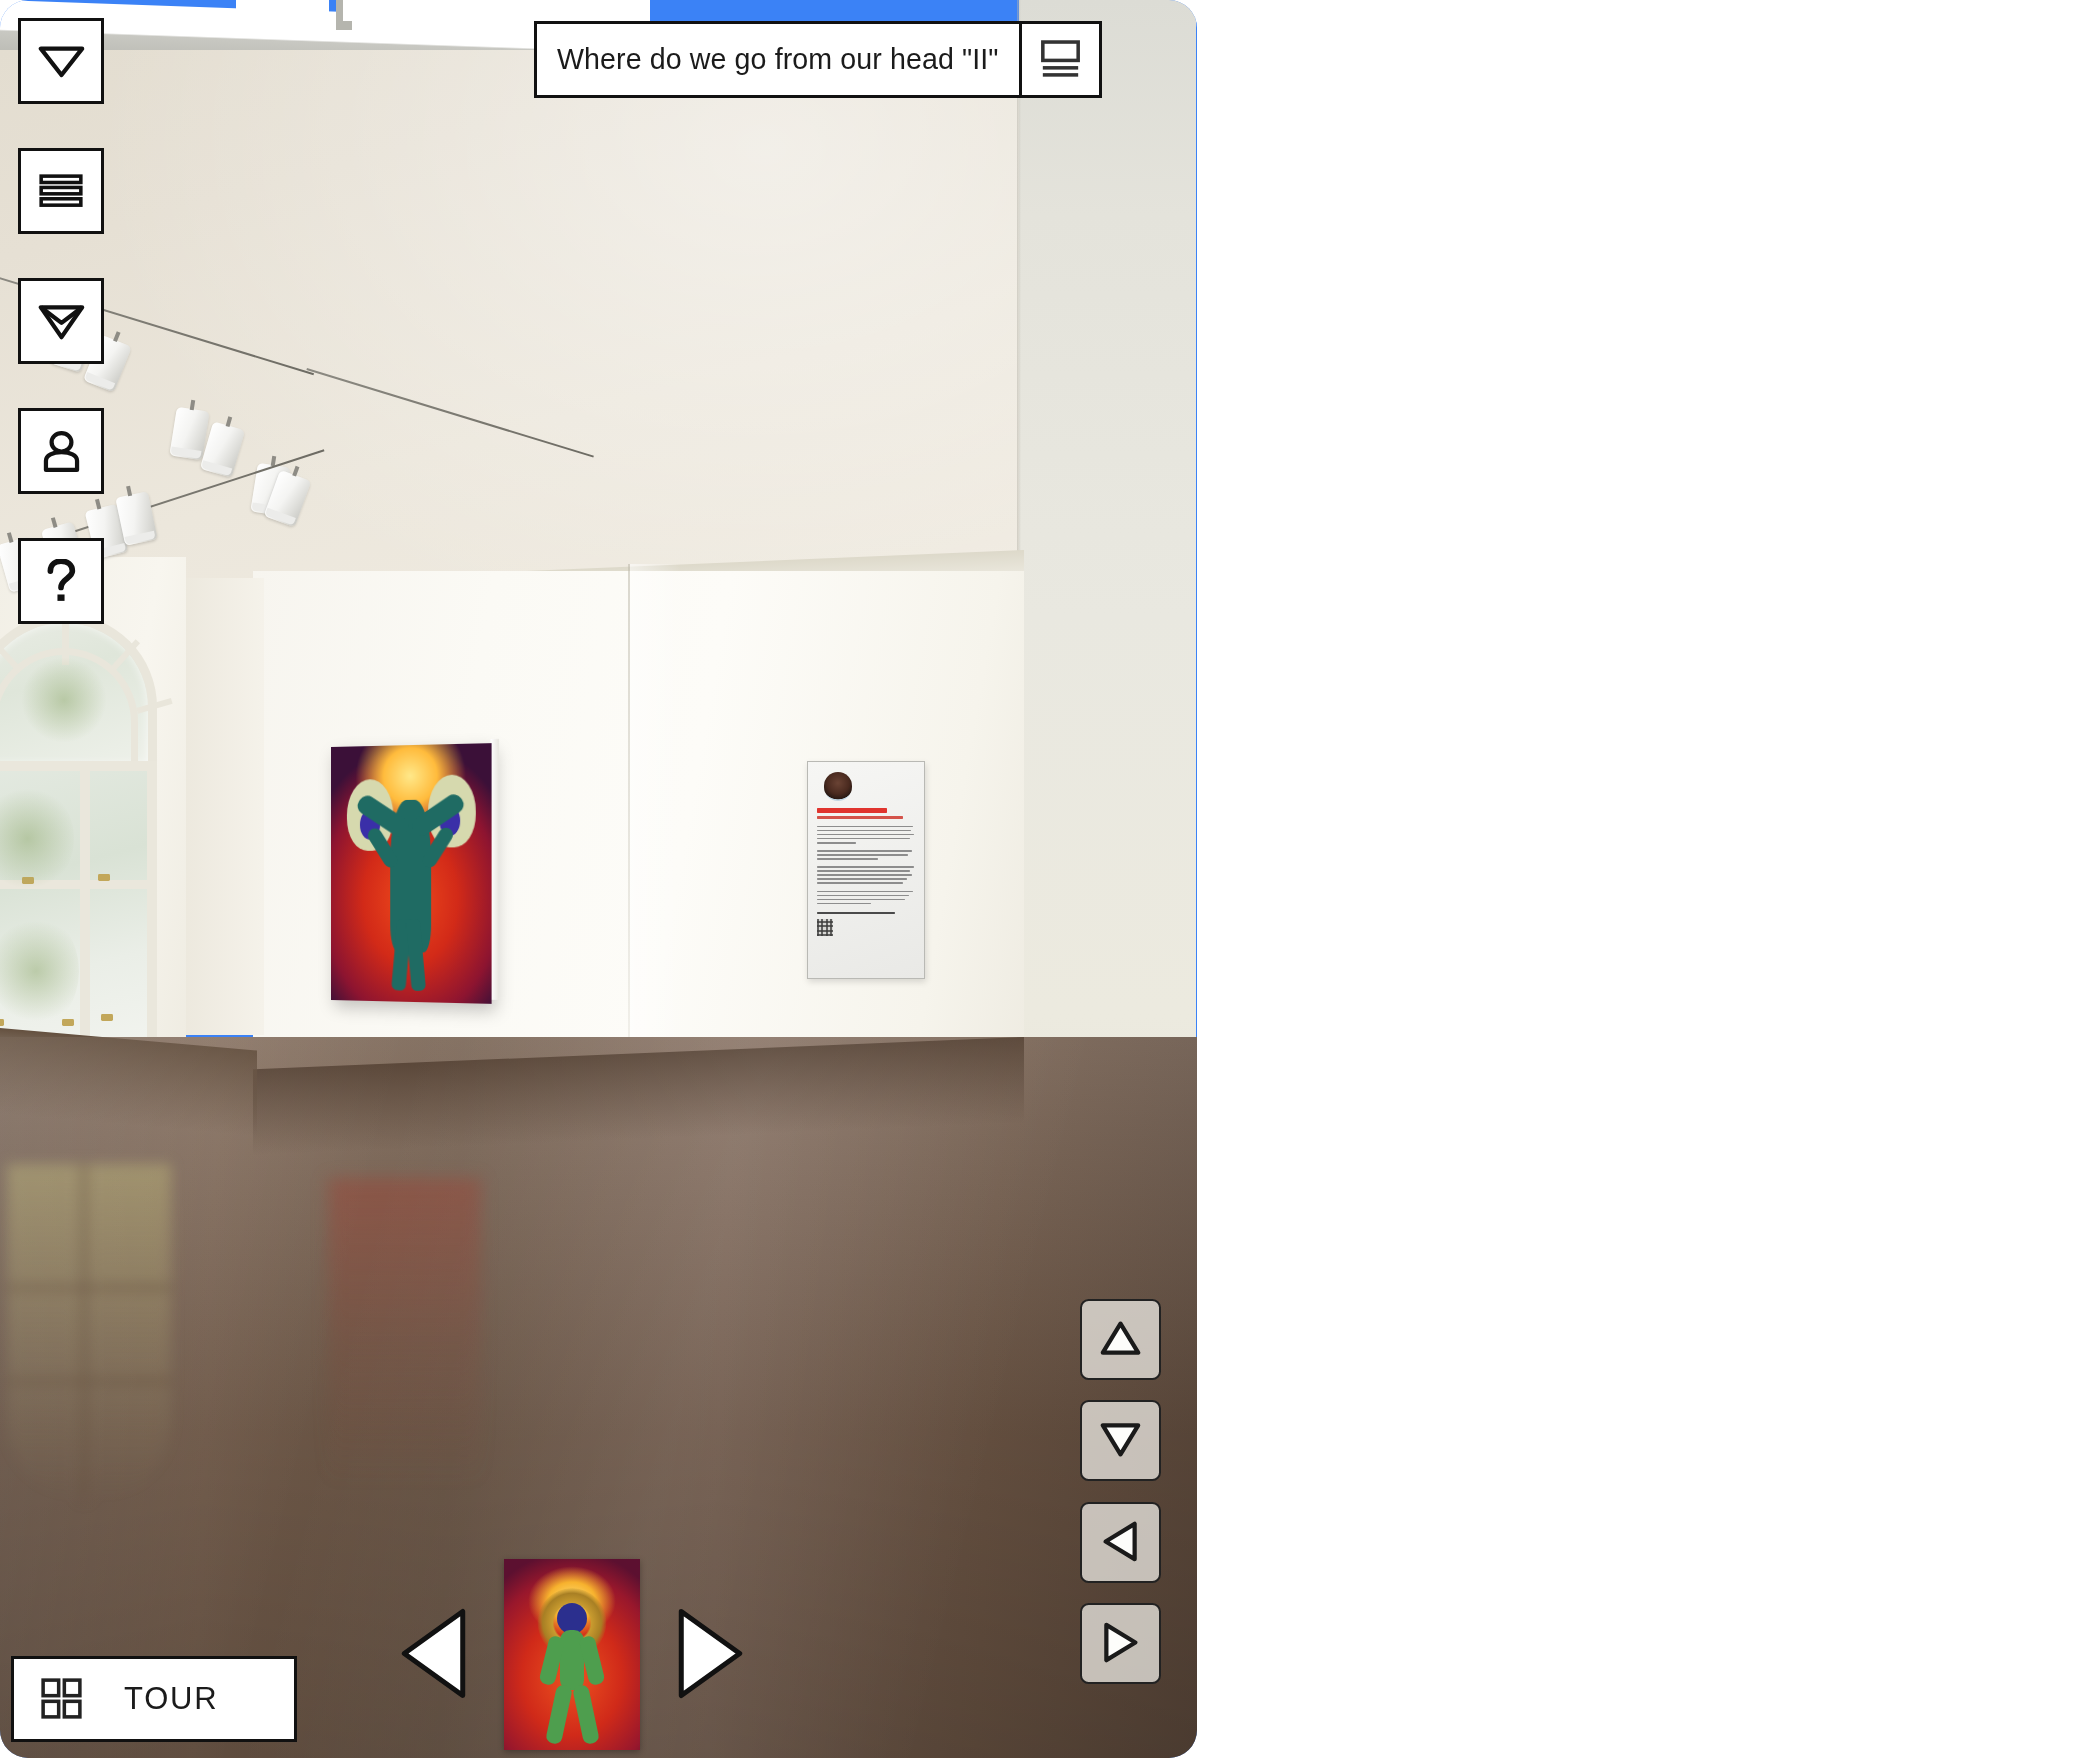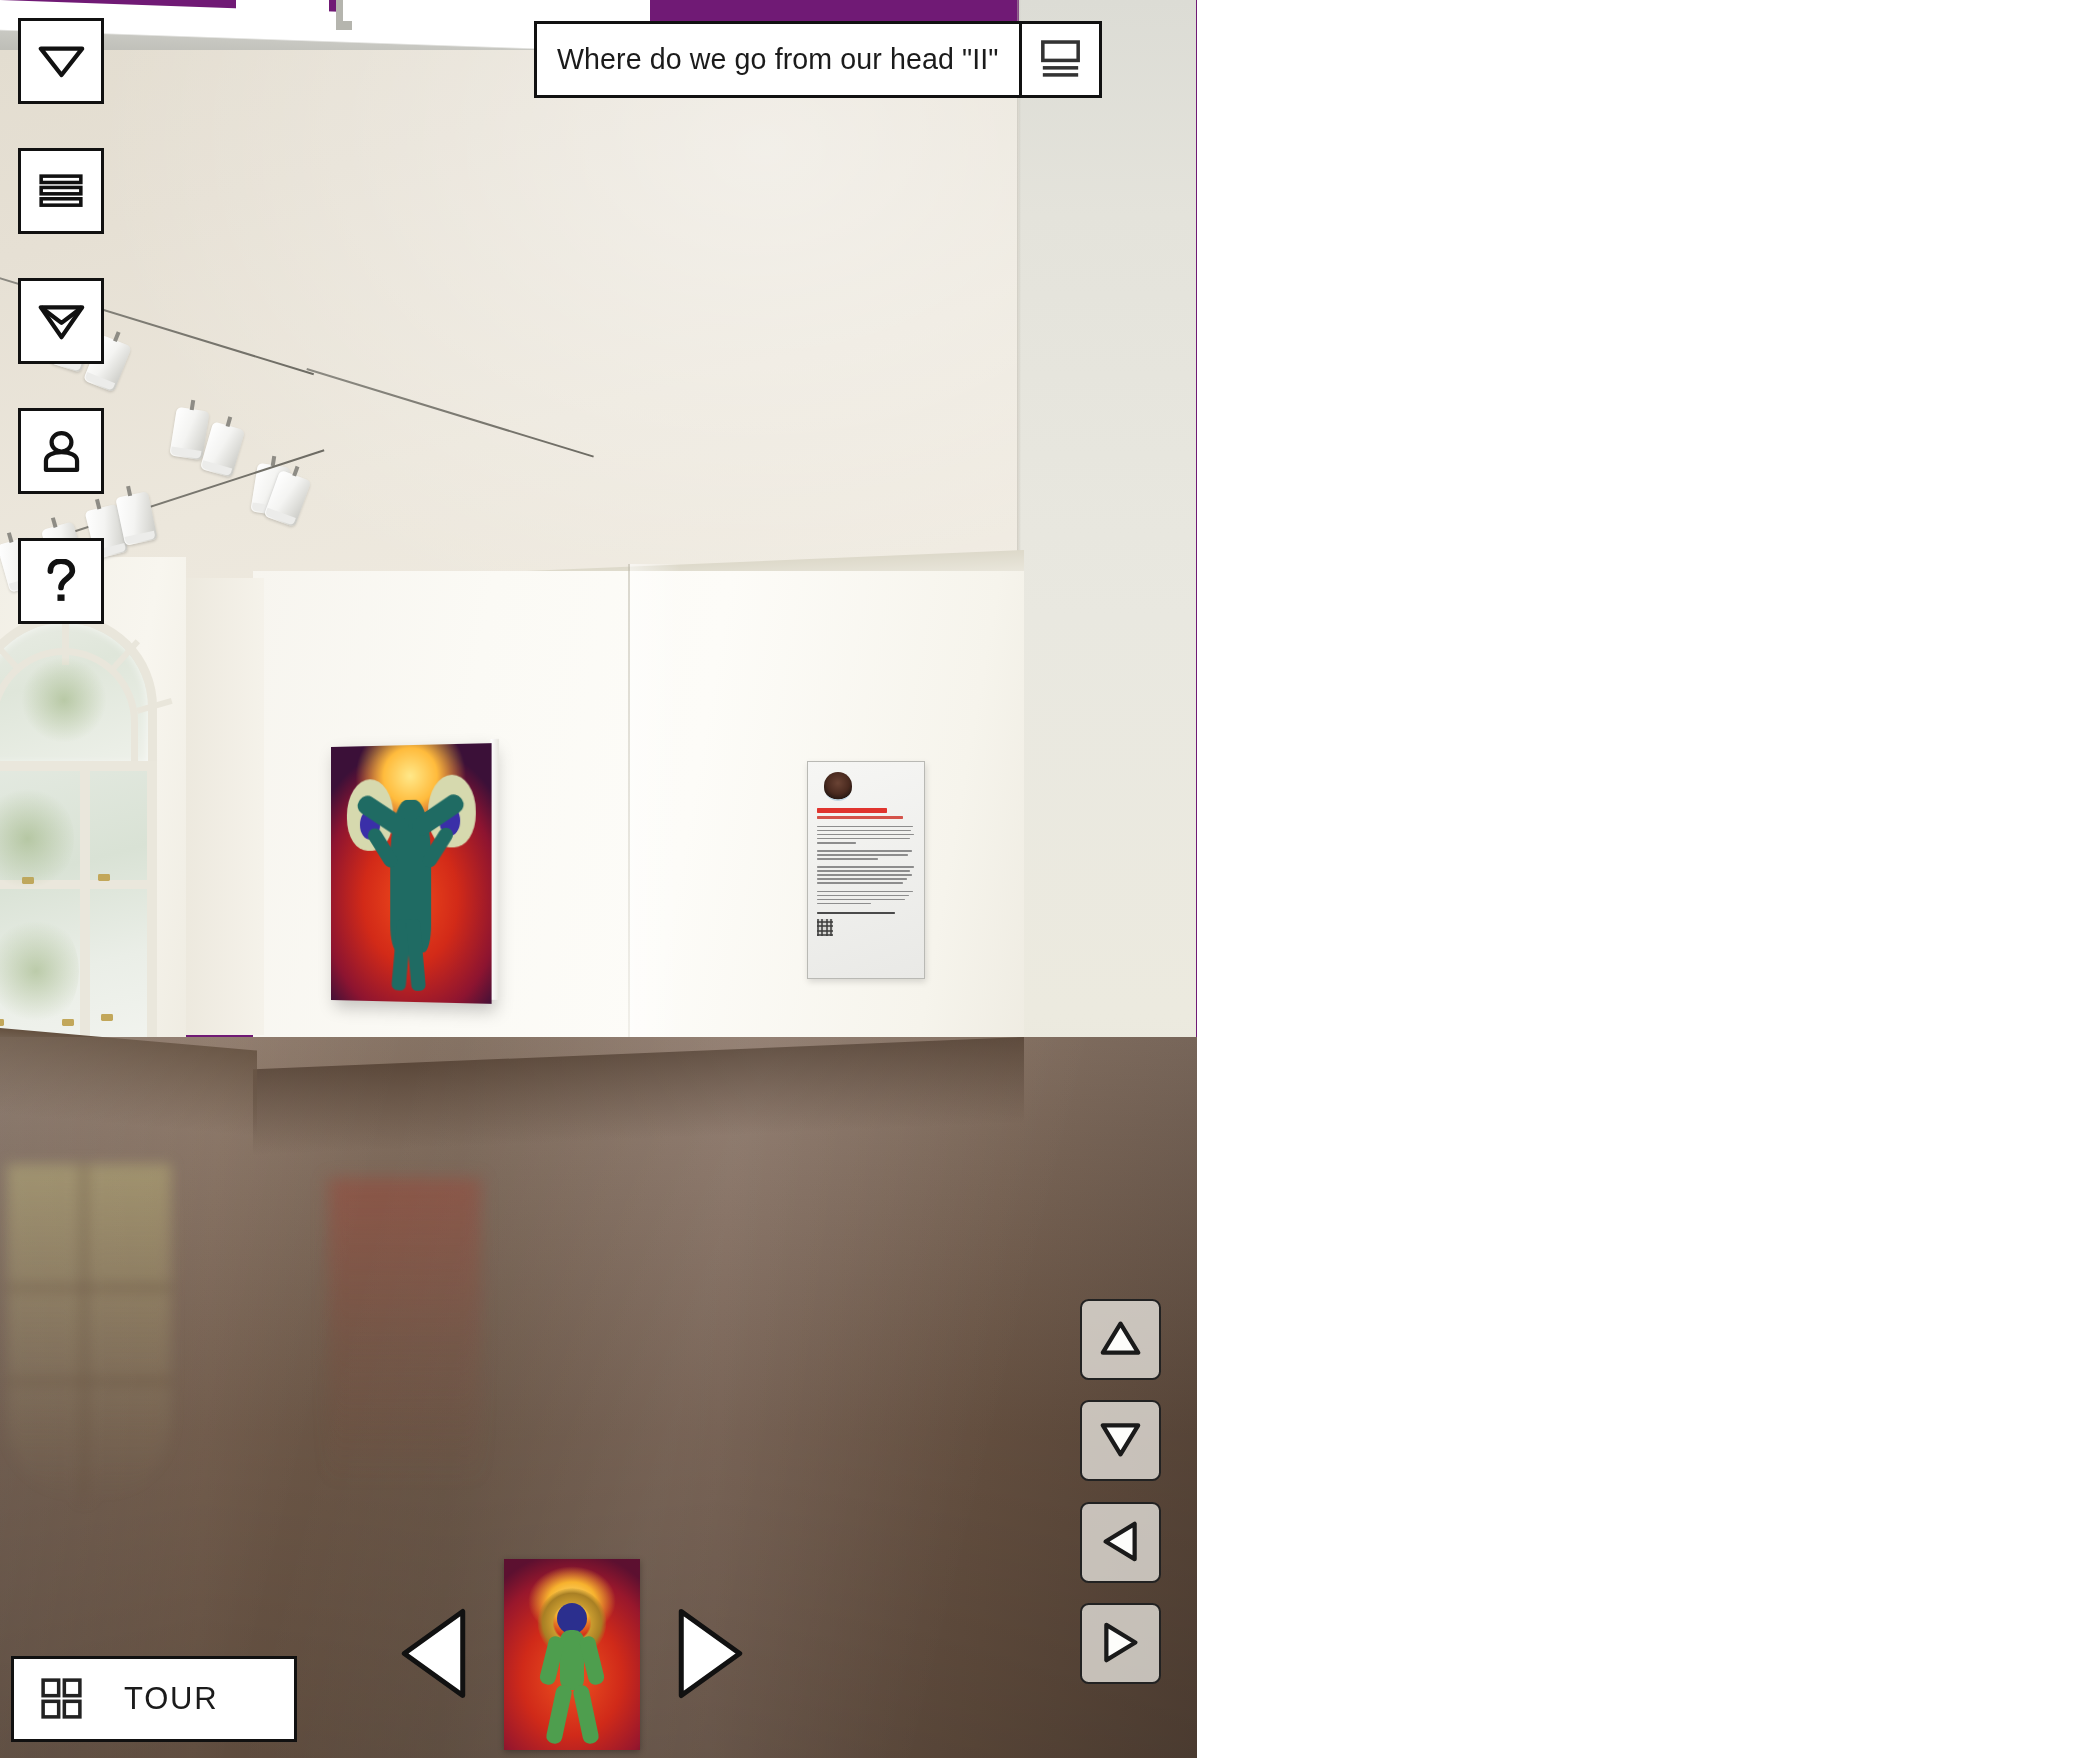--- a/index.html
+++ b/index.html
@@ -10,21 +10,22 @@
     overflow: hidden;
   }
 
   #root { position: relative; width: 2097px; height: 1758px; background: #fff; }
 
   
   #viewport {
     position: absolute; left: 0; top: 0;
     width: 1197px; height: 1758px;
     overflow: hidden;
-    background: #701a75;
+    background: #3b82f6;
+    border-radius: 28px;
   }
 
   
   .ceiling-band {
     position: absolute; left: 0; top: 0; width: 1028px; height: 86px;
     background: linear-gradient(180deg,#ffffff 0%,#ffffff 34%,#c8c8c2 36%,#bcbcb5 62%,#d4d2c7 72%,#e0ded2 100%);
     transform-origin: 0 0;
     transform: skewY(2.0deg);
   }
   .skylight-a {

